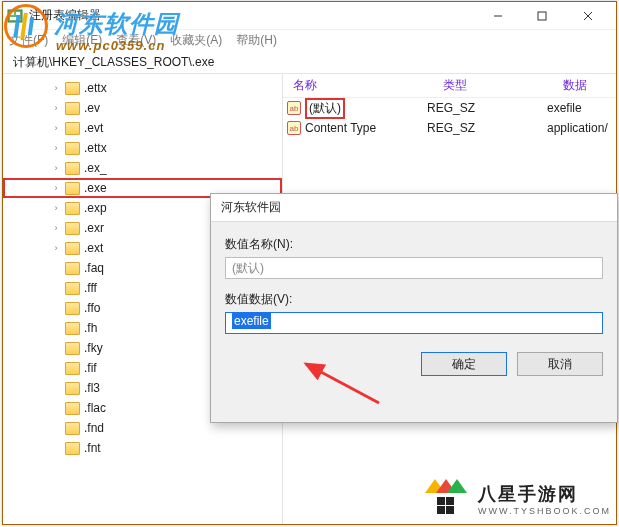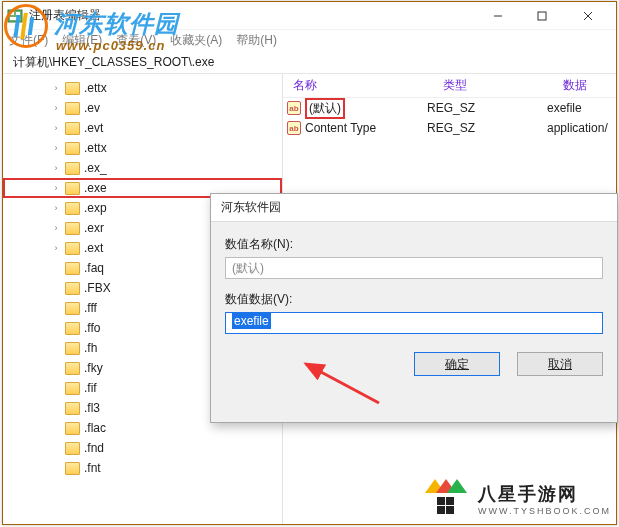--- a/index.html
+++ b/index.html
@@ -20,33 +20,33 @@
   .tree-row .expander { width: 10px; text-align: center; color: #7f7f7f; font-size: 9px; }
   .tree-row .folder { width: 15px; height: 13px; background: linear-gradient(#ffe8a0,#ffcf55); border: 1px solid #d8a938; border-radius: 1px; position: relative; }
   .tree-row.selected { border: 2px solid #d33; padding-left: 46px; }
   .listpane { flex: 1; position: relative; }
   .listhead { display: flex; font-size: 12px; color: #6d28d9; height: 24px; align-items: center; border-bottom: 1px solid #eee; }
   .col { padding: 0 10px; }
   .col.name { width: 150px; }
   .col.type { width: 120px; }
   .col.data { flex: 1; }
   .listrow { display: flex; height: 20px; align-items: center; font-size: 12px; }
-  .listrow .icn { width: 14px; height: 14px; margin-left: 4px; margin-right: 4px; display: inline-flex; align-items: center; justify-content: center; background: #fef9c3; border: 1px solid #c55; border-radius: 2px; color: #c55; font-size: 8px; font-weight: bold; }
+  .listrow .icn { width: 14px; height: 14px; margin-left: 4px; margin-right: 4px; display: inline-flex; align-items: center; justify-content: center; background: #fef9c3; border: 1px solid #c55; border-radius: 2px; color: #c55; font-size: 8px; font-weight: normal; }
   .listrow .nm { width: 122px; }
   .default-box { border: 2px solid #d33; padding: 0 2px; display: inline-block; }
 
   .dialog { position: absolute; left: 210px; top: 193px; width: 408px; height: 230px; border: 1px solid #a8a8a8; background: #f0f0f0; box-shadow: 2px 4px 10px rgba(0,0,0,0.25); }
   .dlg-title { height: 28px; display: flex; align-items: center; padding: 0 10px; background: #fff; border-bottom: 1px solid #dcdcdc; font-size: 12px; }
   .dlg-body { padding: 10px 14px 12px; font-size: 12px; color: #222; }
   .field-lbl { margin-top: 4px; }
   .ro-input { margin-top: 4px; background: #fff; border: 1px solid #bdbdbd; height: 22px; padding: 2px 6px; display: flex; align-items: center; color: #888; }
   .edit-input { margin-top: 4px; height: 22px; padding: 2px 6px; width: 100%; border: 1px solid #1a73e8; background: #fff; font-size: 12px; color: #fff; outline: none; }
   .edit-wrap { position: relative; }
   .edit-sel { position: absolute; left: 7px; top: 5px; height: 16px; background: #1a73e8; color: #fff; padding: 0 2px; display: flex; align-items: center; font-size: 12px; }
-  .dlg-btns { display: flex; justify-content: flex-end; gap: 17px; margin-top: 18px; text-decoration: underline; }
+  .dlg-btns { display: flex; justify-content: flex-end; gap: 10px; margin-top: 18px; }
   .dlg-btn { width: 86px; height: 24px; background: #e6e6e6; border: 1px solid #a8a8a8; display: flex; align-items: center; justify-content: center; font-size: 12px; }
   .dlg-btn.primary { border: 1px solid #1a73e8; }
   .arrow { position: absolute; left: 294px; top: 358px; width: 100px; height: 50px; pointer-events: none; }
 
   .wm1 { position: absolute; left: 0; top: 2px; width: 220px; height: 52px; pointer-events: none; opacity: 0.95; }
   .wm1 .logo-circ { width: 44px; height: 44px; border-radius: 50%; border: 3px solid #f27100; position: absolute; left: 4px; top: 2px; }
   .wm1 .logo-bar { position: absolute; width: 4px; height: 22px; background: #2fa0e8; left: 15px; top: 13px; transform: skewX(-8deg); }
   .wm1 .logo-bar.b2 { left: 22px; background: #f2b000; height: 26px; top: 11px; }
   .wm1 .logo-bar.b3 { left: 29px; background: #2fa0e8; height: 18px; top: 15px; }
   .wm1 .txt { position: absolute; left: 54px; top: 6px; font-size: 24px; font-weight: 700; color: #2fa0e8; font-style: italic; letter-spacing: 1px; text-shadow: 0 0 1px #fff; }
@@ -154,25 +154,20 @@
             <span>.ext</span>
           </div>
           <div class="tree-row">
             <span class="expander"></span>
             <span class="folder"></span>
             <span>.faq</span>
           </div>
           <div class="tree-row">
             <span class="expander"></span>
             <span class="folder"></span>
-            <span>.FBX</span>
-          </div>
-          <div class="tree-row">
-            <span class="expander"></span>
-            <span class="folder"></span>
             <span>.fff</span>
           </div>
           <div class="tree-row">
             <span class="expander"></span>
             <span class="folder"></span>
             <span>.ffo</span>
           </div>
           <div class="tree-row">
             <span class="expander"></span>
             <span class="folder"></span>

